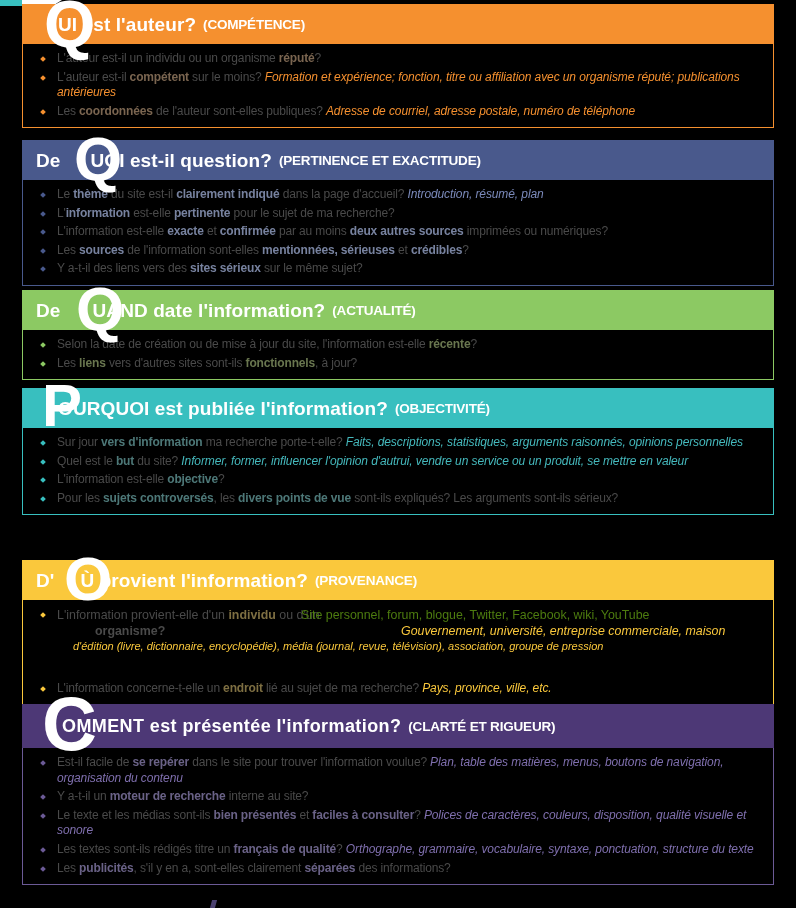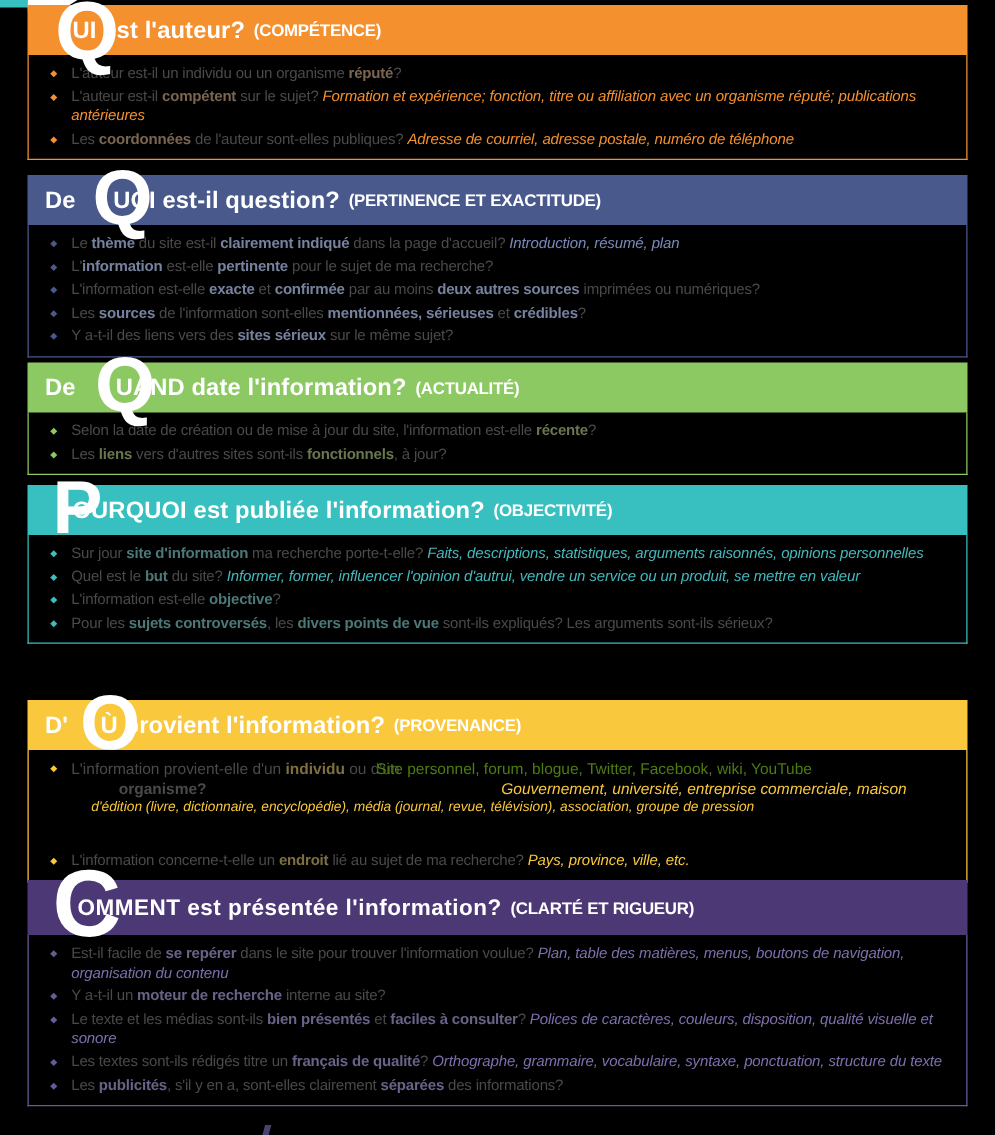--- a/index.html
+++ b/index.html
@@ -209,21 +209,21 @@
 
   <div class="section s-orange" id="sec-qui">
     <div class="band">
       <span class="dropcap">Q</span>
       <span class="band-title">UI est l'auteur?</span>
       <span class="band-sub">(COMPÉTENCE)</span>
     </div>
     <div class="body">
       <ul class="items">
           <li><span>L'auteur est-il un individu ou un organisme </span><span class="b">réputé</span><span>?</span></li>
-          <li><span>L'auteur est-il </span><span class="b">compétent</span><span> sur le sujet? </span><span class="ex">Formation et expérience; fonction, titre ou affiliation avec un organisme réputé; publications antérieures</span></li>
+          <li><span>L'auteur est-il </span><span class="b">compétent</span><span> sur le moins? </span><span class="ex">Formation et expérience; fonction, titre ou affiliation avec un organisme réputé; publications antérieures</span></li>
           <li><span>Les </span><span class="b">coordonnées</span><span> de l'auteur sont-elles publiques? </span><span class="ex">Adresse de courriel, adresse postale, numéro de téléphone</span></li>
         </ul>
     </div>
   </div>
 
   <div class="section s-blue" id="sec-quoi">
     <div class="band">
       <span class="band-title">De </span>
       <span class="dropcap">Q</span>
       <span class="band-title" style="padding-left:30px">UOI est-il question?</span>
@@ -256,21 +256,21 @@
   </div>
 
   <div class="section s-teal" id="sec-pourquoi">
     <div class="band">
       <span class="dropcap">P</span>
       <span class="band-title">OURQUOI est publiée l'information?</span>
       <span class="band-sub">(OBJECTIVITÉ)</span>
     </div>
     <div class="body">
       <ul class="items">
-          <li><span>Sur jour </span><span class="b">site d'information</span><span> ma recherche porte-t-elle? </span><span class="ex">Faits, descriptions, statistiques, arguments raisonnés, opinions personnelles</span></li>
+          <li><span>Sur jour </span><span class="b">vers d'information</span><span> ma recherche porte-t-elle? </span><span class="ex">Faits, descriptions, statistiques, arguments raisonnés, opinions personnelles</span></li>
           <li><span>Quel est le </span><span class="b">but</span><span> du site? </span><span class="ex">Informer, former, influencer l'opinion d'autrui, vendre un service ou un produit, se mettre en valeur</span></li>
           <li><span>L'information est-elle </span><span class="b">objective</span><span>?</span></li>
           <li><span>Pour les </span><span class="b">sujets controversés</span><span>, les </span><span class="b">divers points de vue</span><span> sont-ils expliqués? Les arguments sont-ils sérieux?</span></li>
         </ul>
     </div>
   </div>
 
   <div class="section s-yellow" id="sec-ou">
     <div class="band">
       <span class="band-title">D' </span>

